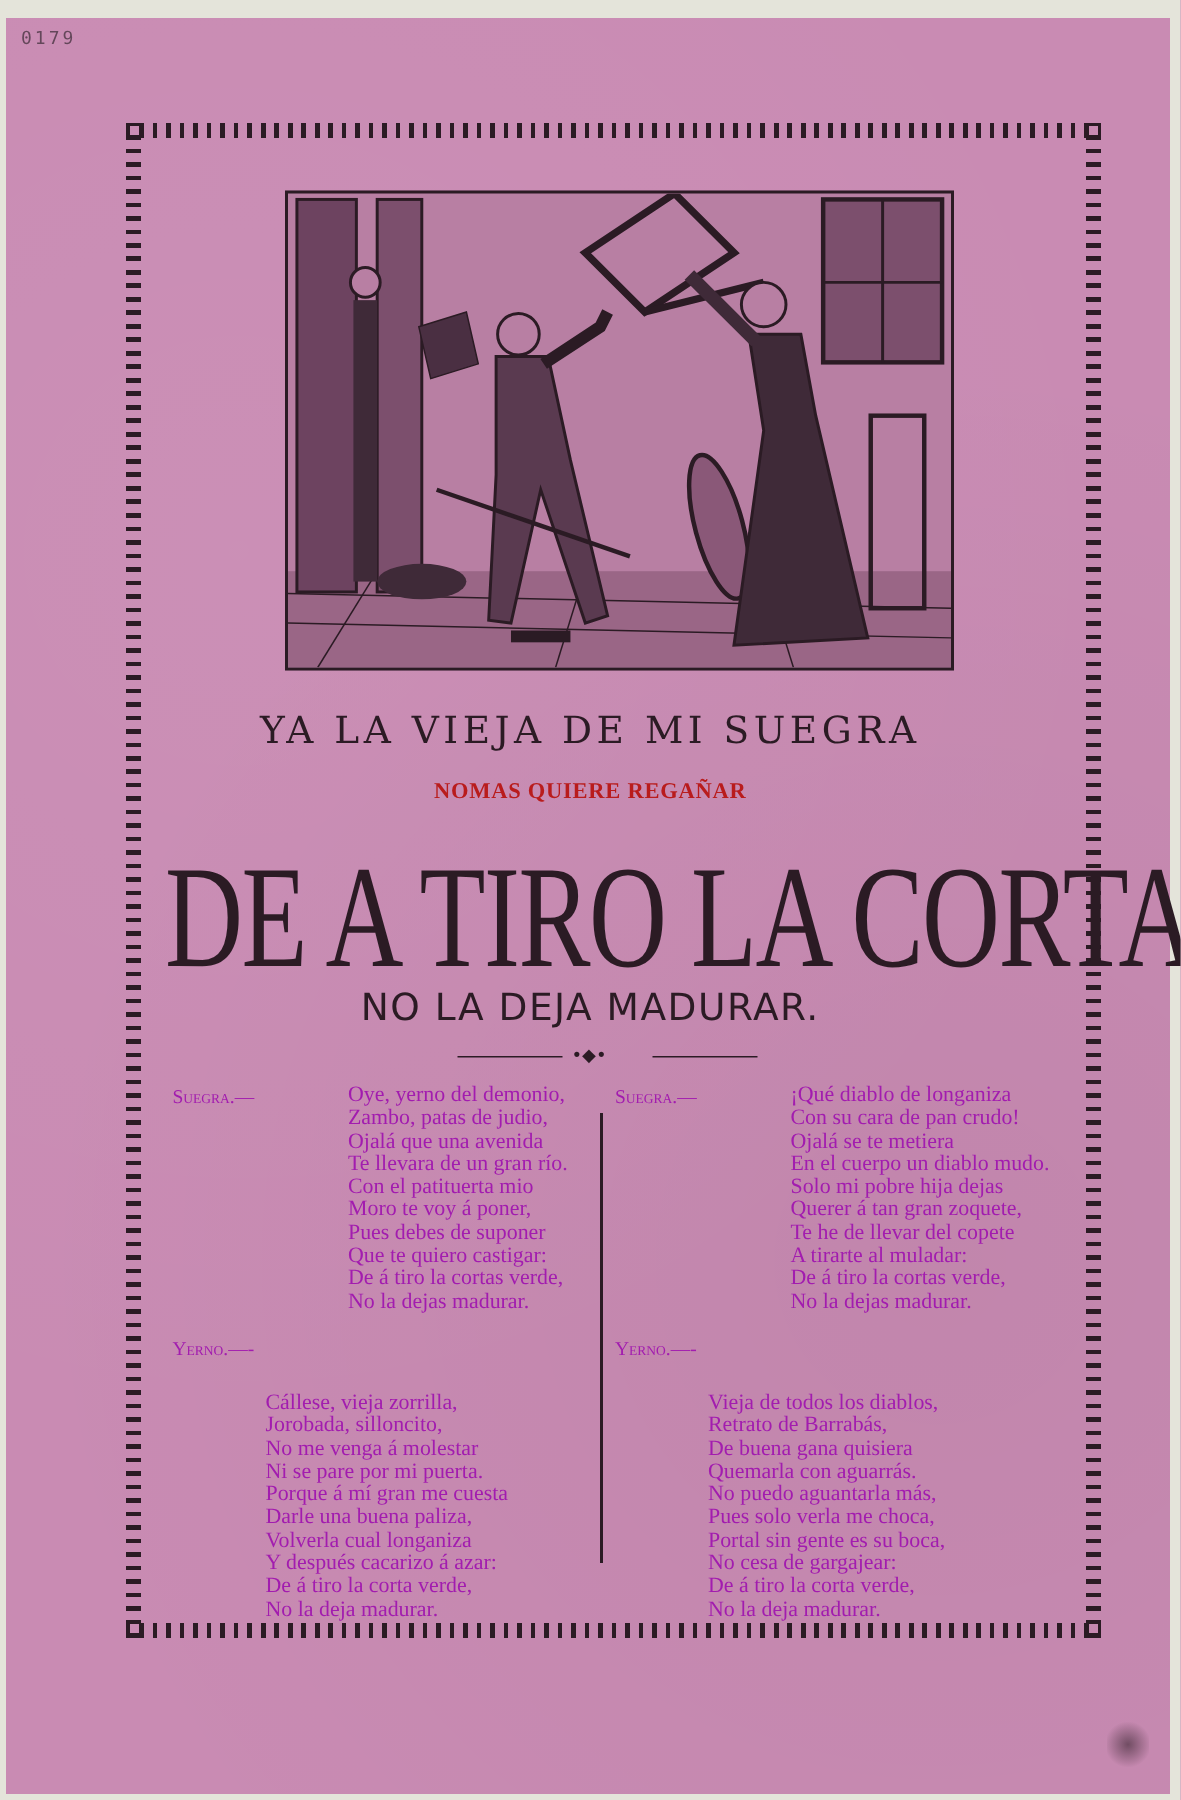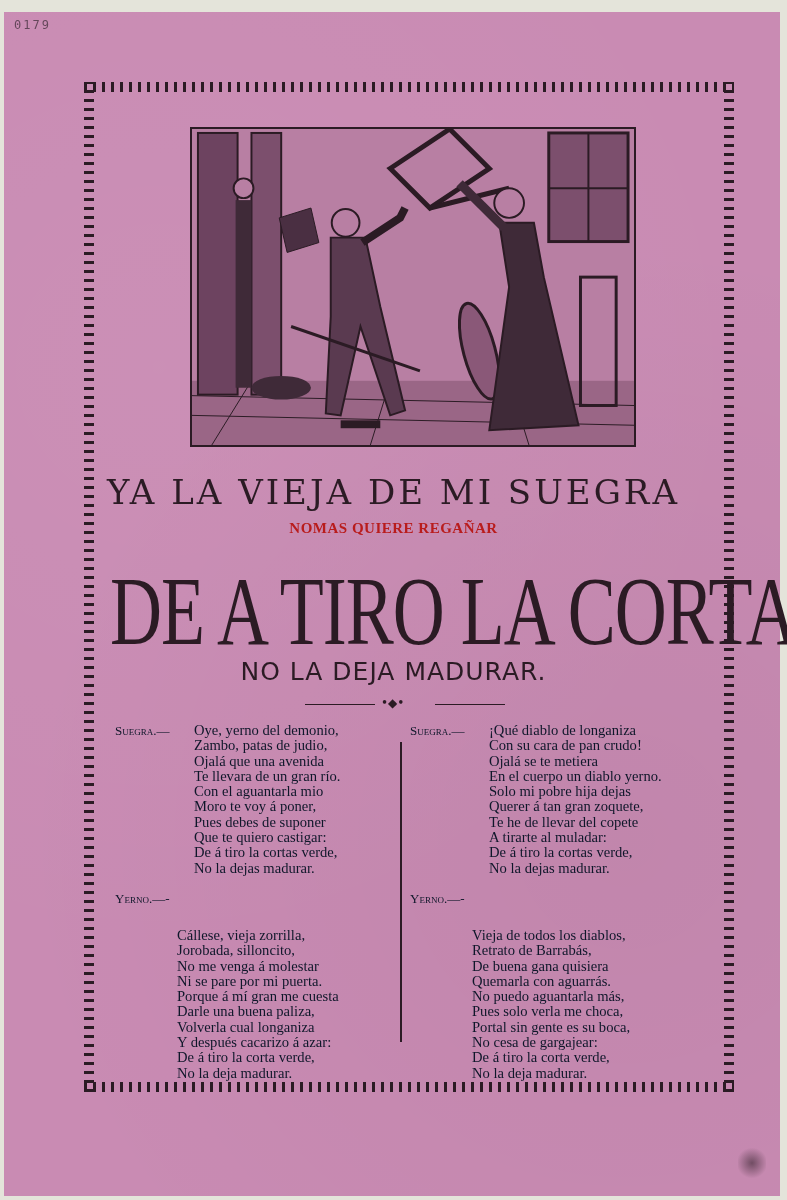--- a/index.html
+++ b/index.html
@@ -38,21 +38,21 @@
       position: absolute; left: 190px; top: 127px;
       width: 446px; height: 320px;
       background: #b87fa3;
       border: 2px solid #2b1b24;
       box-sizing: border-box;
       overflow: hidden;
     }
     .illustration svg { width: 100%; height: 100%; display: block; }
     .title1 {
       position: absolute; left: 0; right: 0; top: 472px;
-      text-align: center; font-size: 34px; letter-spacing: 3px;
+      text-align: center; font-size: 25px; letter-spacing: 3px;
       color: #2b1b24; font-family: "DejaVu Serif", serif;
     }
     .title2 {
       position: absolute; left: 0; right: 0; top: 520px;
       text-align: center; font-size: 15px; letter-spacing: 0.5px;
       color: #b91c1c; font-family: "Liberation Serif", serif; font-weight: bold;
     }
     .title3 {
       position: absolute; left: 110px; width: 590px; top: 548px;
       text-align: center; font-size: 72px; line-height: 95px;
@@ -73,27 +73,27 @@
     .divider .line { position: absolute; top: 2px; height: 1px; background: #2b1b24; width: 70px; }
     .divider .l { left: 0; } .divider .r { right: 0; }
     .divider .orn { position: absolute; left: 76px; top: -6px; font-size: 12px; color: #2b1b24; }
     .col-rule {
       position: absolute; left: 400px; top: 742px;
       width: 1.5px; height: 300px; background: #2b1b24;
     }
     .stanza {
       position: absolute;
       font-family: "Liberation Serif", serif;
-      font-size: 14.6px; line-height: 15.3px; color: #0f172a;
+      font-size: 14.6px; line-height: 15.3px; color: #a21caf;
     }
     .stanza .speaker {
       position: absolute; left: 0; top: 0;
       font-variant: small-caps; font-size: 13px;
     }
-    .stanza .lines { margin-left: 79px; }
+    .stanza .lines { margin-left: 117px; }
     .stanza .line-item { white-space: nowrap; }
     #s1 { left: 115px; top: 723px; width: 280px; }
     #s2 { left: 410px; top: 723px; width: 300px; }
     #s3 { left: 115px; top: 891px; width: 280px; }
     #s4 { left: 410px; top: 891px; width: 300px; }
     #s3 .lines, #s4 .lines { margin-left: 62px; margin-top: 37px; }
     .stamp {
       position: absolute; right: 14px; bottom: 16px;
       width: 28px; height: 34px;
       background: radial-gradient(circle, rgba(43,27,36,0.55), transparent 70%);
@@ -167,36 +167,36 @@
 
 <div class="col-rule"></div>
 
 <div class="stanza" id="s1">
   <span class="speaker">Suegra.—</span>
   <div class="lines">
     <div class="line-item">Oye, yerno del demonio,</div>
     <div class="line-item">Zambo, patas de judio,</div>
     <div class="line-item">Ojalá que una avenida</div>
     <div class="line-item">Te llevara de un gran río.</div>
-    <div class="line-item">Con el aguantarla mio</div>
+    <div class="line-item">Con el patituerta mio</div>
     <div class="line-item">Moro te voy á poner,</div>
     <div class="line-item">Pues debes de suponer</div>
     <div class="line-item">Que te quiero castigar:</div>
     <div class="line-item">De á tiro la cortas verde,</div>
     <div class="line-item">No la dejas madurar.</div>
   </div>
 </div>
 
 <div class="stanza" id="s2">
   <span class="speaker">Suegra.—</span>
   <div class="lines">
     <div class="line-item">¡Qué diablo de longaniza</div>
     <div class="line-item">Con su cara de pan crudo!</div>
     <div class="line-item">Ojalá se te metiera</div>
-    <div class="line-item">En el cuerpo un diablo yerno.</div>
+    <div class="line-item">En el cuerpo un diablo mudo.</div>
     <div class="line-item">Solo mi pobre hija dejas</div>
     <div class="line-item">Querer á tan gran zoquete,</div>
     <div class="line-item">Te he de llevar del copete</div>
     <div class="line-item">A tirarte al muladar:</div>
     <div class="line-item">De á tiro la cortas verde,</div>
     <div class="line-item">No la dejas madurar.</div>
   </div>
 </div>
 
 <div class="stanza" id="s3">

